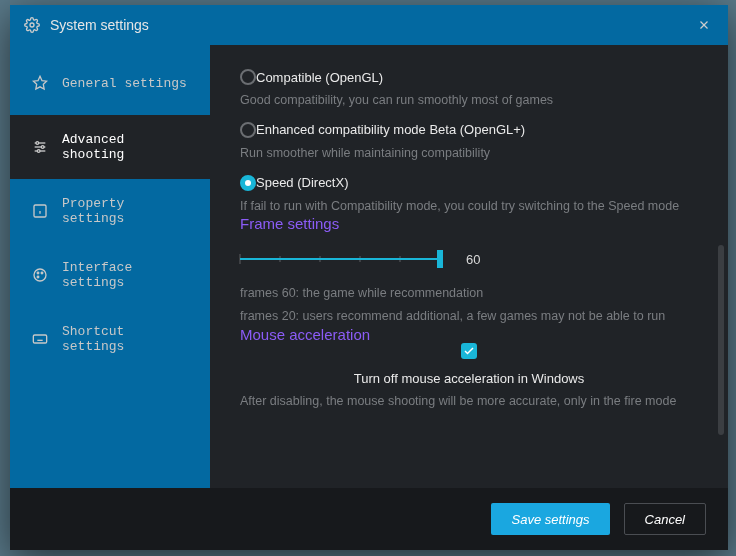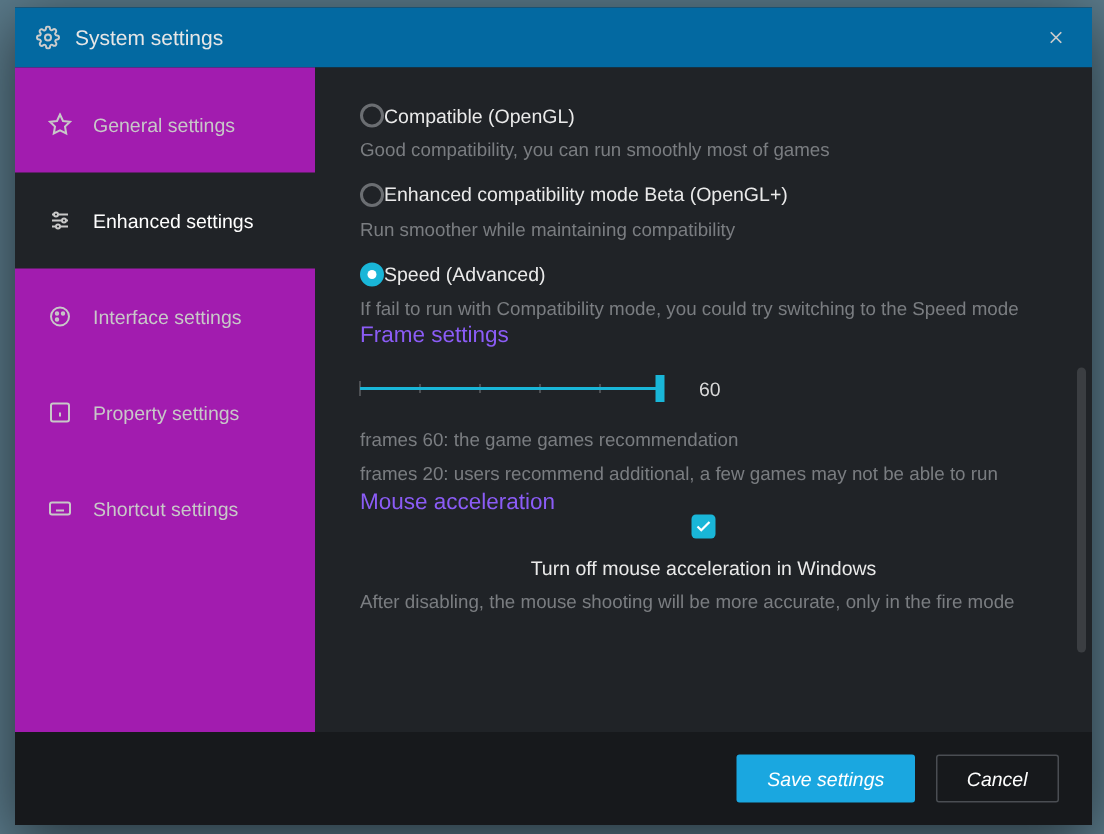--- a/index.html
+++ b/index.html
@@ -29,22 +29,23 @@
     padding: 0 14px;
     color: #e6e6e6;
   }
   .titlebar .gear { width:16px; height:16px; margin-right:10px; display:flex; align-items:center; justify-content:center; }
   .titlebar .title { font-size: 14px; }
   .titlebar .spacer { flex:1; }
   .titlebar .close { width:20px; height:20px; display:flex; align-items:center; justify-content:center; cursor:pointer; color:#ccc; }
   .body { flex:1; display:flex; min-height:0; }
   .sidebar {
     width: 200px;
-    background: #a21caf;
+    background: #0369a1;
     padding-top: 6px;
+    font-family: Liberation Mono, monospace;
   }
   .sidebar-item {
     display:flex; align-items:center;
     height: 64px;
     padding: 0 22px;
     color: #c8c8c8;
     cursor:pointer;
     gap: 14px;
   }
   .sidebar-item.active { background: #202327; color:#fff; }
@@ -157,42 +158,42 @@
         <span class="icon">
           <svg width="16" height="16" viewBox="0 0 24 24" fill="none" stroke="currentColor" stroke-width="2">
               <line x1="4" y1="6" x2="20" y2="6"></line>
               <line x1="4" y1="12" x2="20" y2="12"></line>
               <line x1="4" y1="18" x2="20" y2="18"></line>
               <circle cx="8" cy="6" r="2" fill="#202327"></circle>
               <circle cx="16" cy="12" r="2" fill="#202327"></circle>
               <circle cx="10" cy="18" r="2" fill="#202327"></circle>
             </svg>
         </span>
-        <span class="label">Enhanced settings</span>
+        <span class="label">Advanced shooting</span>
+      </div>
+      <div class="sidebar-item">
+        <span class="icon">
+          <svg width="16" height="16" viewBox="0 0 24 24" fill="none" stroke="currentColor" stroke-width="2">
+              <rect x="3" y="3" width="18" height="18" rx="2"></rect>
+              <line x1="12" y1="8" x2="12" y2="8"></line>
+              <line x1="12" y1="12" x2="12" y2="16"></line>
+            </svg>
+        </span>
+        <span class="label">Property settings</span>
       </div>
       <div class="sidebar-item">
         <span class="icon">
           <svg width="16" height="16" viewBox="0 0 24 24" fill="none" stroke="currentColor" stroke-width="2">
               <circle cx="12" cy="12" r="9"></circle>
               <circle cx="9" cy="9" r="1.2"></circle>
               <circle cx="15" cy="9" r="1.2"></circle>
               <circle cx="9" cy="15" r="1.2"></circle>
             </svg>
         </span>
         <span class="label">Interface settings</span>
-      </div>
-      <div class="sidebar-item">
-        <span class="icon">
-          <svg width="16" height="16" viewBox="0 0 24 24" fill="none" stroke="currentColor" stroke-width="2">
-              <rect x="3" y="3" width="18" height="18" rx="2"></rect>
-              <line x1="12" y1="8" x2="12" y2="8"></line>
-              <line x1="12" y1="12" x2="12" y2="16"></line>
-            </svg>
-        </span>
-        <span class="label">Property settings</span>
       </div>
       <div class="sidebar-item">
         <span class="icon">
           <svg width="16" height="16" viewBox="0 0 24 24" fill="none" stroke="currentColor" stroke-width="2">
               <rect x="2" y="6" width="20" height="12" rx="2"></rect>
               <line x1="6" y1="10" x2="6" y2="10"></line>
               <line x1="10" y1="10" x2="10" y2="10"></line>
               <line x1="14" y1="10" x2="14" y2="10"></line>
               <line x1="18" y1="10" x2="18" y2="10"></line>
               <line x1="8" y1="14" x2="16" y2="14"></line>
@@ -212,40 +213,40 @@
         <div class="desc">Good compatibility, you can run smoothly most of games</div>
 
         <div class="radio-row" style="margin-top:12px">
           <span class="radio"></span>
           <span>Enhanced compatibility mode Beta (OpenGL+)</span>
         </div>
         <div class="desc">Run smoother while maintaining compatibility</div>
 
         <div class="radio-row" style="margin-top:12px">
           <span class="radio selected"></span>
-          <span>Speed (Advanced)</span>
+          <span>Speed (DirectX)</span>
         </div>
         <div class="desc"> If fail to run with Compatibility mode, you could try switching to the Speed mode</div>
 
         <div class="section-title">Frame settings</div>
         <div class="slider-wrap">
           <div class="slider">
             <div class="track"></div>
             <div class="tick end" style="left:0%"></div>
             <div class="tick" style="left:20%"></div>
             <div class="tick" style="left:40%"></div>
             <div class="tick" style="left:60%"></div>
             <div class="tick" style="left:80%"></div>
             <div class="tick end" style="left:100%"></div>
             <div class="fill"></div>
             <div class="thumb"></div>
           </div>
           <span class="slider-value">60</span>
         </div>
-        <div class="desc" style="margin-top:16px">frames 60: the game games recommendation</div>
+        <div class="desc" style="margin-top:16px">frames 60: the game while recommendation</div>
         <div class="desc" style="margin-top:4px">frames 20: users recommend additional, a few games may not be able to run</div>
 
         <div class="section-title">Mouse acceleration</div>
         <div class="checkbox-row">
           <span class="checkbox">
             <svg width="12" height="12" viewBox="0 0 24 24" fill="none" stroke-width="3">
                 <polyline points="20 6 9 17 4 12"></polyline>
               </svg>
           </span>
           <span>Turn off mouse acceleration in Windows</span>

